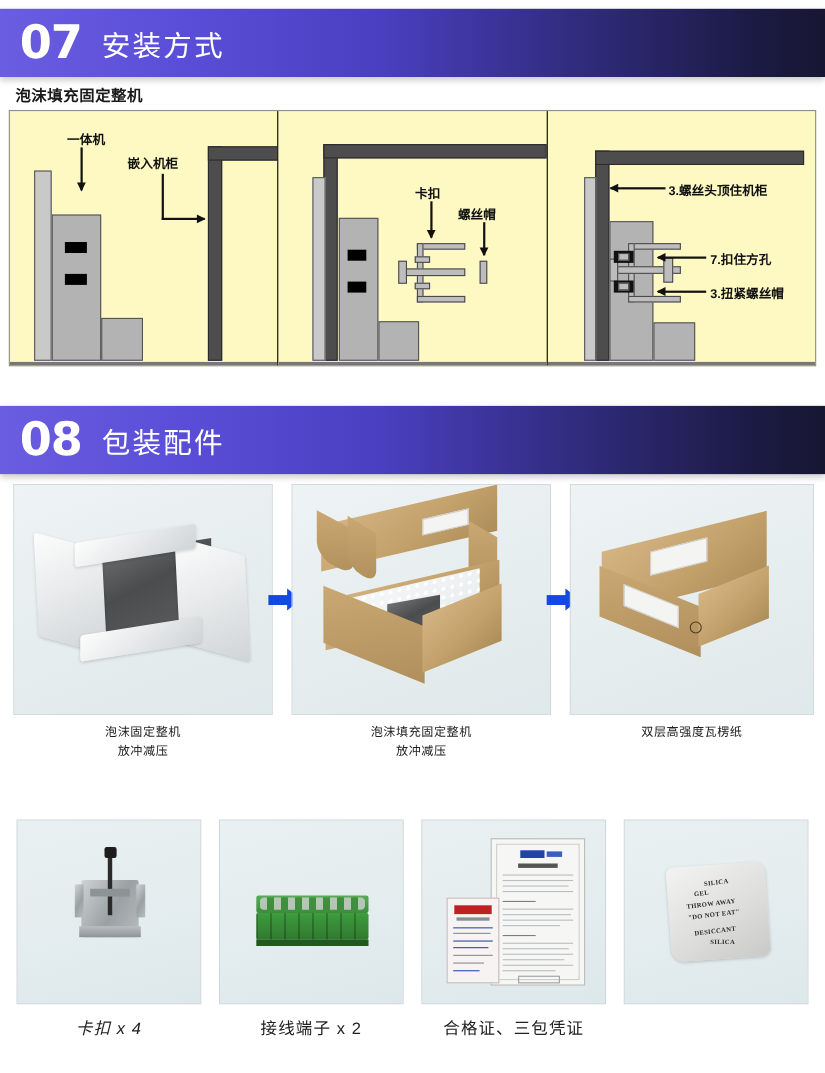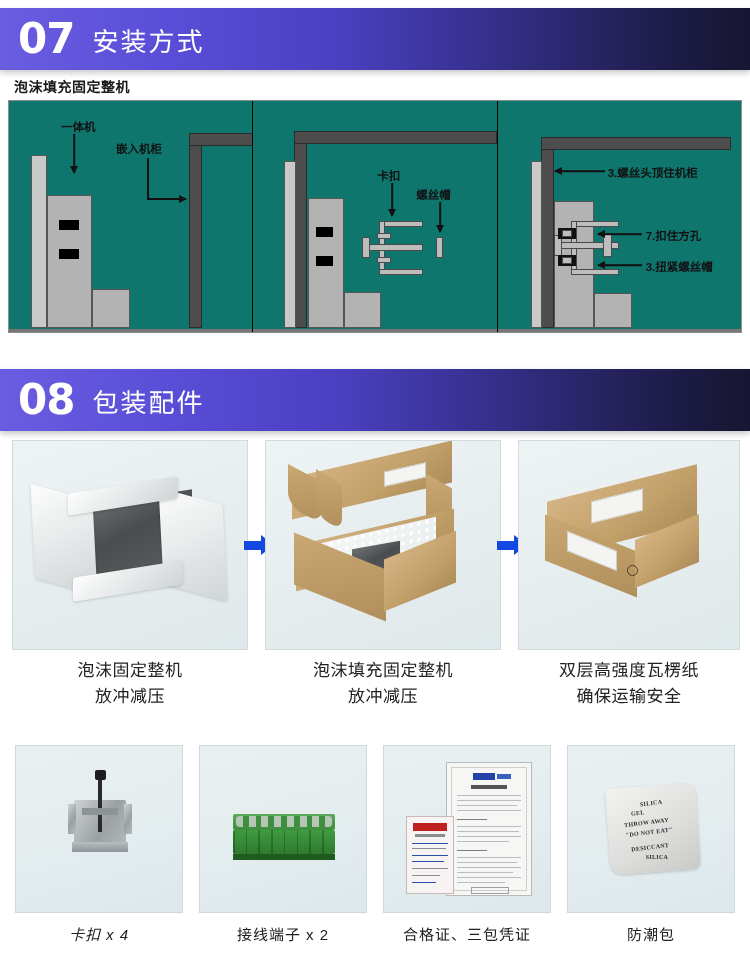--- a/index.html
+++ b/index.html
@@ -29,21 +29,21 @@
   }
 
   .subttl{
     position:absolute;left:14px;font-size:14px;color:#1a1a1a;font-weight:bold;
     letter-spacing:.5px;
   }
 
   
   .diagram-box{
     position:absolute;left:8px;top:100px;width:734px;height:233px;
-    border:1px solid #8d8d8d;background:#0f766e;box-sizing:border-box;
+    border:1px solid #8d8d8d;background:#fef9c3;box-sizing:border-box;
     display:flex;
   }
   .dpanel{position:relative;flex:1;height:100%;overflow:hidden;}
   .dpanel + .dpanel{border-left:1px solid #000000;}
 
   .dlabel{position:absolute;font-size:11.5px;font-weight:bold;color:#111;white-space:nowrap;}
   .body-gray{position:absolute;background:#b3b3b3;border:1px solid #555;box-sizing:border-box;}
   .body-light{position:absolute;background:#c9c9c9;border:1px solid #555;box-sizing:border-box;}
   .slot{position:absolute;background:#000;}
   .cab-v{position:absolute;background:#4d4d4d;border:1px solid #2b2b2b;box-sizing:border-box;}
@@ -65,21 +65,21 @@
   .elbow .head{position:absolute;right:-1px;bottom:-3.2px;
     width:0;height:0;border-top:4.5px solid transparent;border-bottom:4.5px solid transparent;border-left:8px solid #111;}
 
   
   .photo-row{position:absolute;left:0;top:440px;width:750px;height:265px;}
   .pcard{
     position:absolute;top:0;height:210px;
     background:linear-gradient(160deg,#eef3f4 0%,#e6edef 55%,#dfe8ea 100%);
     border:1px solid #d2dadd;box-sizing:border-box;overflow:hidden;
   }
-  .pcap{position:absolute;text-align:center;font-size:17px;color:#222;line-height:1.55;letter-spacing:.5px;}
+  .pcap{position:absolute;text-align:center;font-size:11px;color:#222;line-height:1.55;letter-spacing:.5px;}
   .bluearrow{position:absolute;width:30px;height:20px;}
   .bluearrow .sh{position:absolute;left:0;top:6px;width:18px;height:9px;background:#1448e2;}
   .bluearrow .hd{position:absolute;right:0;top:0;width:0;height:0;
     border-top:10px solid transparent;border-bottom:10px solid transparent;border-left:13px solid #1448e2;}
 
   
   .acc-row{position:absolute;left:0;top:745px;width:750px;height:215px;}
   .acard{
     position:absolute;top:0;width:168px;height:168px;
     background:linear-gradient(165deg,#e9f0f1 0%,#e3ecee 60%,#dde8ea 100%);
@@ -275,21 +275,20 @@
     <div class="pcard" style="left:518px;width:222px;">
       <div class="cardbd" style="left:28px;top:42px;width:150px;height:58px;transform:skewY(-14deg);"></div>
       <div class="cardbd2" style="left:26px;top:92px;width:92px;height:46px;transform:skewY(22deg);"></div>
       <div class="cardbd" style="left:116px;top:86px;width:64px;height:48px;transform:skewY(-22deg);"></div>
       <div class="label-wt" style="left:72px;top:54px;width:50px;height:20px;transform:skewY(-14deg);"></div>
       <div class="label-wt" style="left:48px;top:100px;width:48px;height:18px;transform:skewY(22deg);"></div>
       <div class="art" style="left:108px;top:124px;width:9px;height:9px;border:1.4px solid #4a3c26;border-radius:50%;"></div>
     </div>
     <div class="pcap" style="left:512px;top:218px;width:234px;">
       <div>双层高强度瓦楞纸</div>
-      <div>确保运输安全</div>
     </div>
   </div>
 
   <div class="acc-row">
 
     <div class="acard" style="left:15px;">
       <div class="metal" style="left:58px;top:54px;width:52px;height:52px;border-radius:2px;"></div>
       <div class="metal" style="left:52px;top:58px;width:8px;height:30px;"></div>
       <div class="metal" style="left:108px;top:58px;width:8px;height:30px;"></div>
       <div class="art" style="left:79px;top:24px;width:11px;height:10px;background:#1d1d1d;border-radius:2px;"></div>
@@ -349,16 +348,15 @@
     <div class="acard" style="left:567px;">
       <div class="silica" style="left:40px;top:40px;width:90px;height:86px;transform:rotate(-4deg);">
         <div class="ln" style="top:14px;transform:rotate(-3deg);">SILICA</div>
         <div class="ln" style="top:23px;left:-14px;transform:rotate(-3deg);">GEL</div>
         <div class="ln" style="top:33px;left:-6px;transform:rotate(-3deg);">THROW AWAY</div>
         <div class="ln" style="top:43px;left:-4px;transform:rotate(-3deg);">"DO NOT EAT"</div>
         <div class="ln" style="top:58px;left:-4px;transform:rotate(-3deg);">DESICCANT</div>
         <div class="ln" style="top:68px;left:2px;transform:rotate(4deg);">SILICA</div>
       </div>
     </div>
-    <div class="acap" style="left:567px;">防潮包</div>
   </div>
 
 </div>
 
 </body></html>

